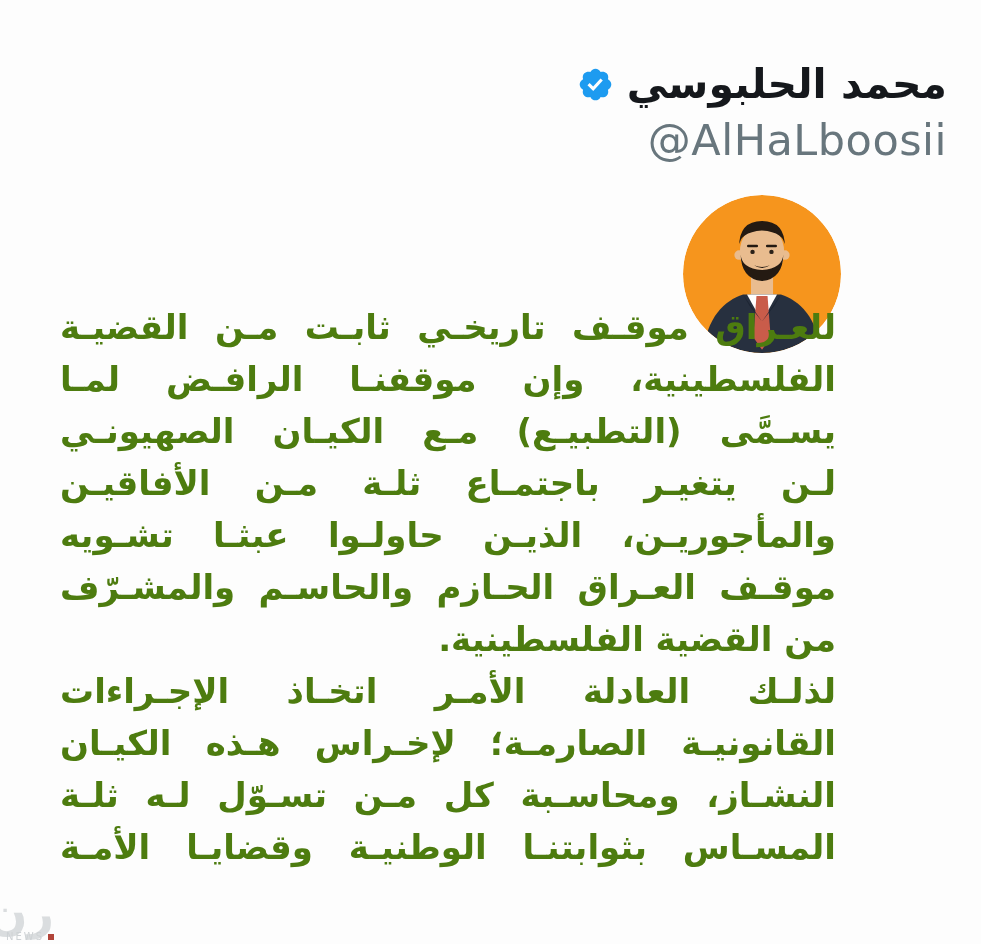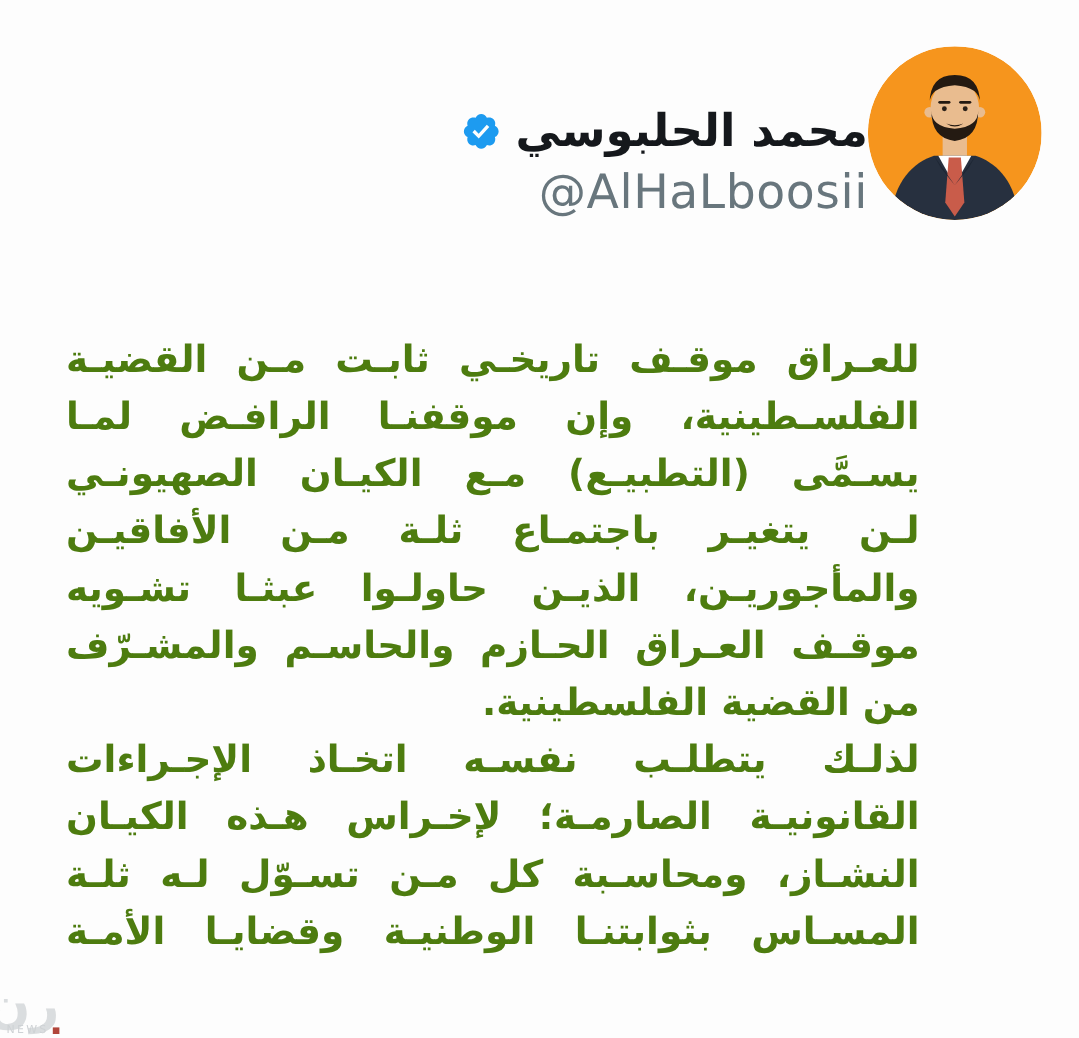--- a/index.html
+++ b/index.html
@@ -10,22 +10,23 @@
     font-family: "DejaVu Sans", sans-serif;
     overflow: hidden;
   }
 
   
   .header {
     position: absolute;
     top: 36px;
     right: 34px;
     display: flex;
-    flex-direction: row;
-    align-items: flex-end;
+    flex-direction: column;
+    align-items: center;
+    gap: 24px;
   }
   .id-block {
     padding-top: 24px;
     text-align: right;
   }
   .name-row {
     display: flex;
     direction: rtl;
     justify-content: flex-start;
     align-items: center;
@@ -168,27 +169,27 @@
 
         <path d="M38 63 L50 80 L42 70 Z" fill="#1d2533"></path>
         <path d="M62 63 L50 80 L58 70 Z" fill="#1d2533"></path>
       </g>
     </svg>
   </div>
 </div>
 
 <div class="tweet-body">
   <div class="tweet-line">للعـراق موقـف تاريخـي ثابـت مـن القضيـة</div>
-  <div class="tweet-line">الفلسـطينية، وإن موقفنـا الرافـض لمـا</div>
+  <div class="tweet-line">الفلسطينية، وإن موقفنـا الرافـض لمـا</div>
   <div class="tweet-line">يسـمَّى (التطبيـع) مـع الكيـان الصهيونـي</div>
   <div class="tweet-line">لـن يتغيـر باجتمـاع ثلـة مـن الأفاقيـن</div>
   <div class="tweet-line">والمأجوريـن، الذيـن حاولـوا عبثـا تشـويه</div>
   <div class="tweet-line">موقـف العـراق الحـازم والحاسـم والمشـرّف</div>
   <div class="tweet-line p-end">من القضية الفلسطينية.</div>
-  <div class="tweet-line">لذلـك يتطلـب نفسـه اتخـاذ الإجـراءات</div>
+  <div class="tweet-line">لذلـك العادلة الأمـر اتخـاذ الإجـراءات</div>
   <div class="tweet-line">القانونيـة الصارمـة؛ لإخـراس هـذه الكيـان</div>
   <div class="tweet-line">النشـاز، ومحاسـبة كل مـن تسـوّل لـه ثلـة</div>
   <div class="tweet-line">المسـاس بثوابتنـا الوطنيـة وقضايـا الأمـة</div>
 </div>
 
 <div class="watermark">
   <div class="wm-glyph">رن</div>
   <div class="wm-row">
     <span class="wm-news">NEWS</span>
     <span class="wm-dot"></span>

